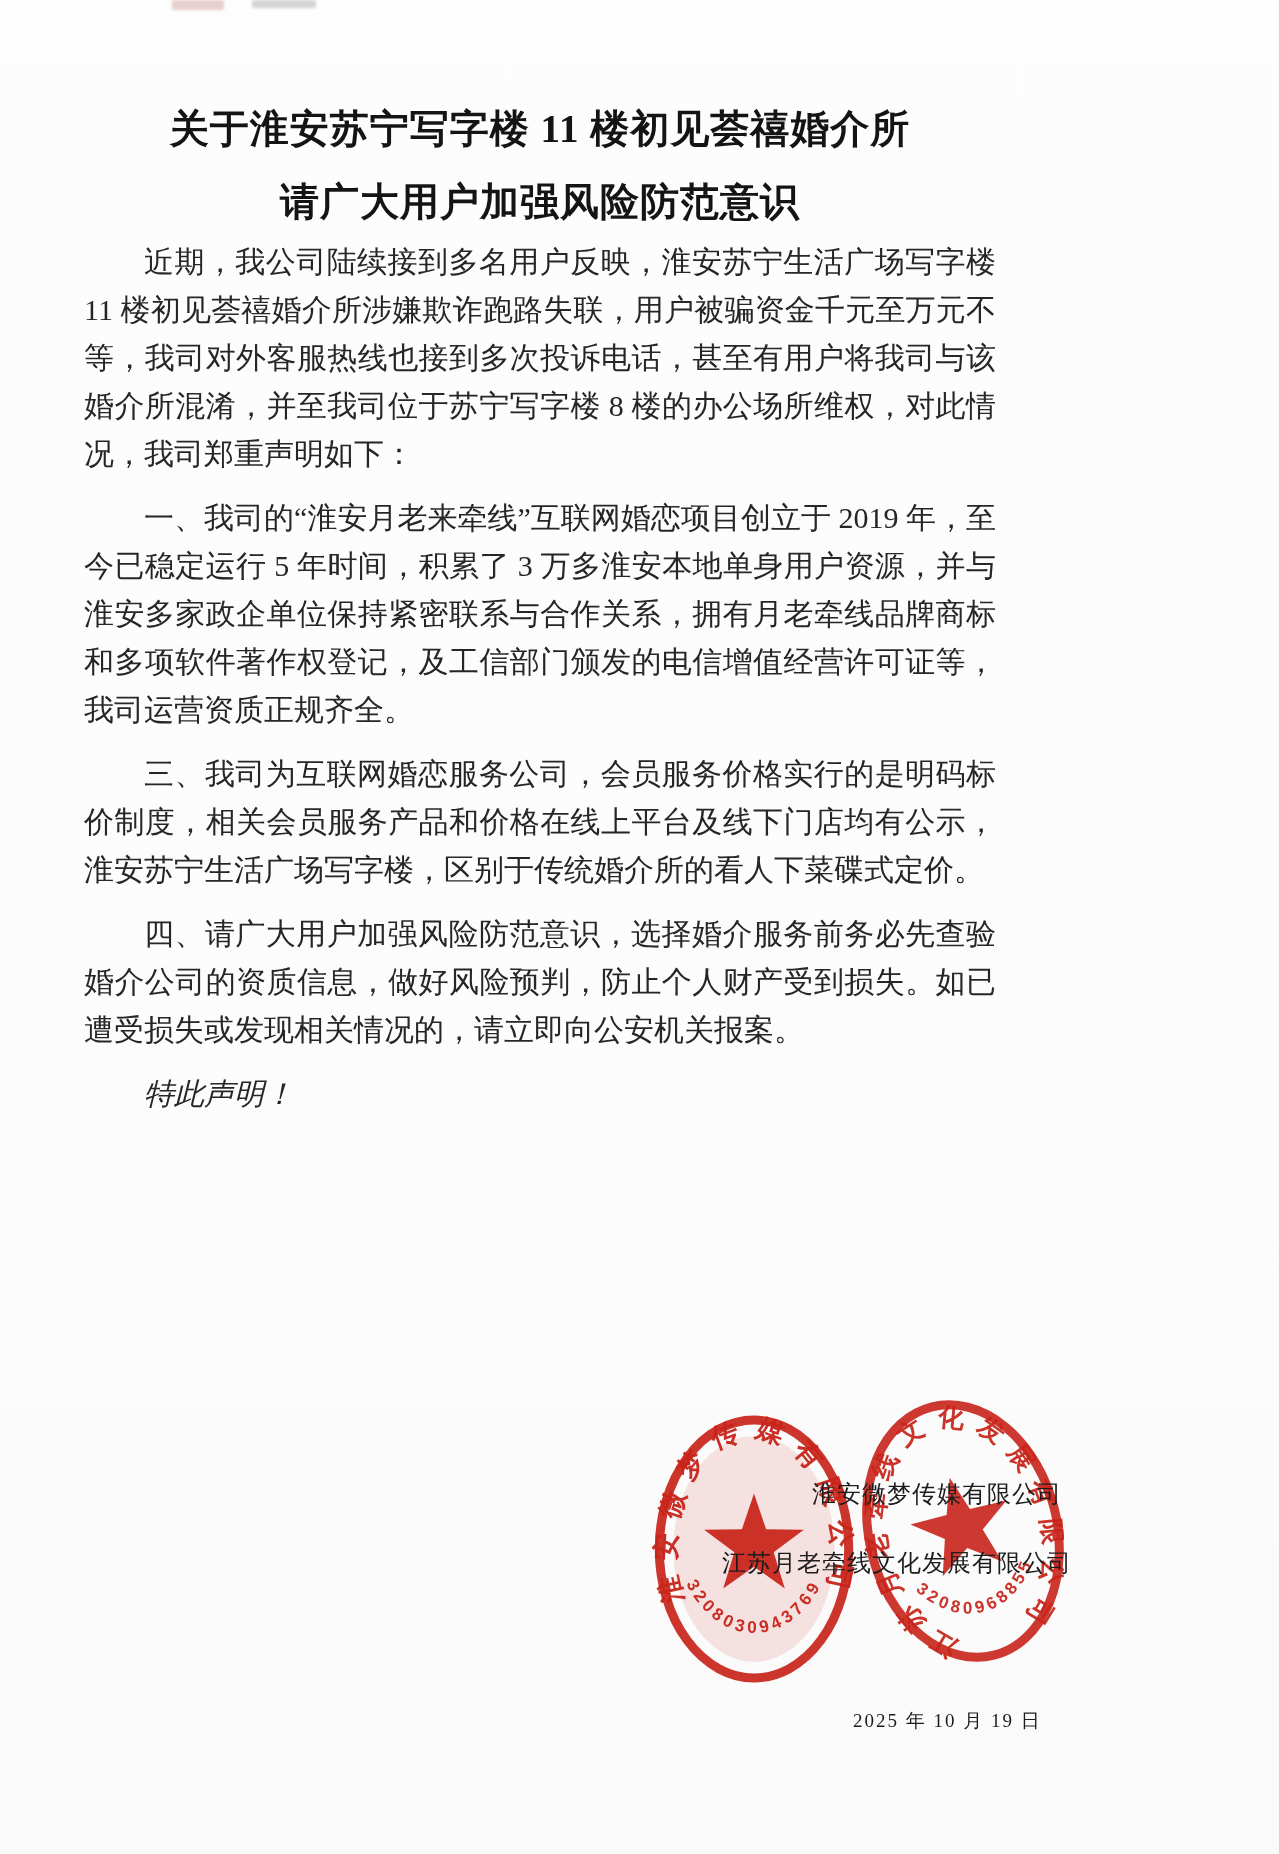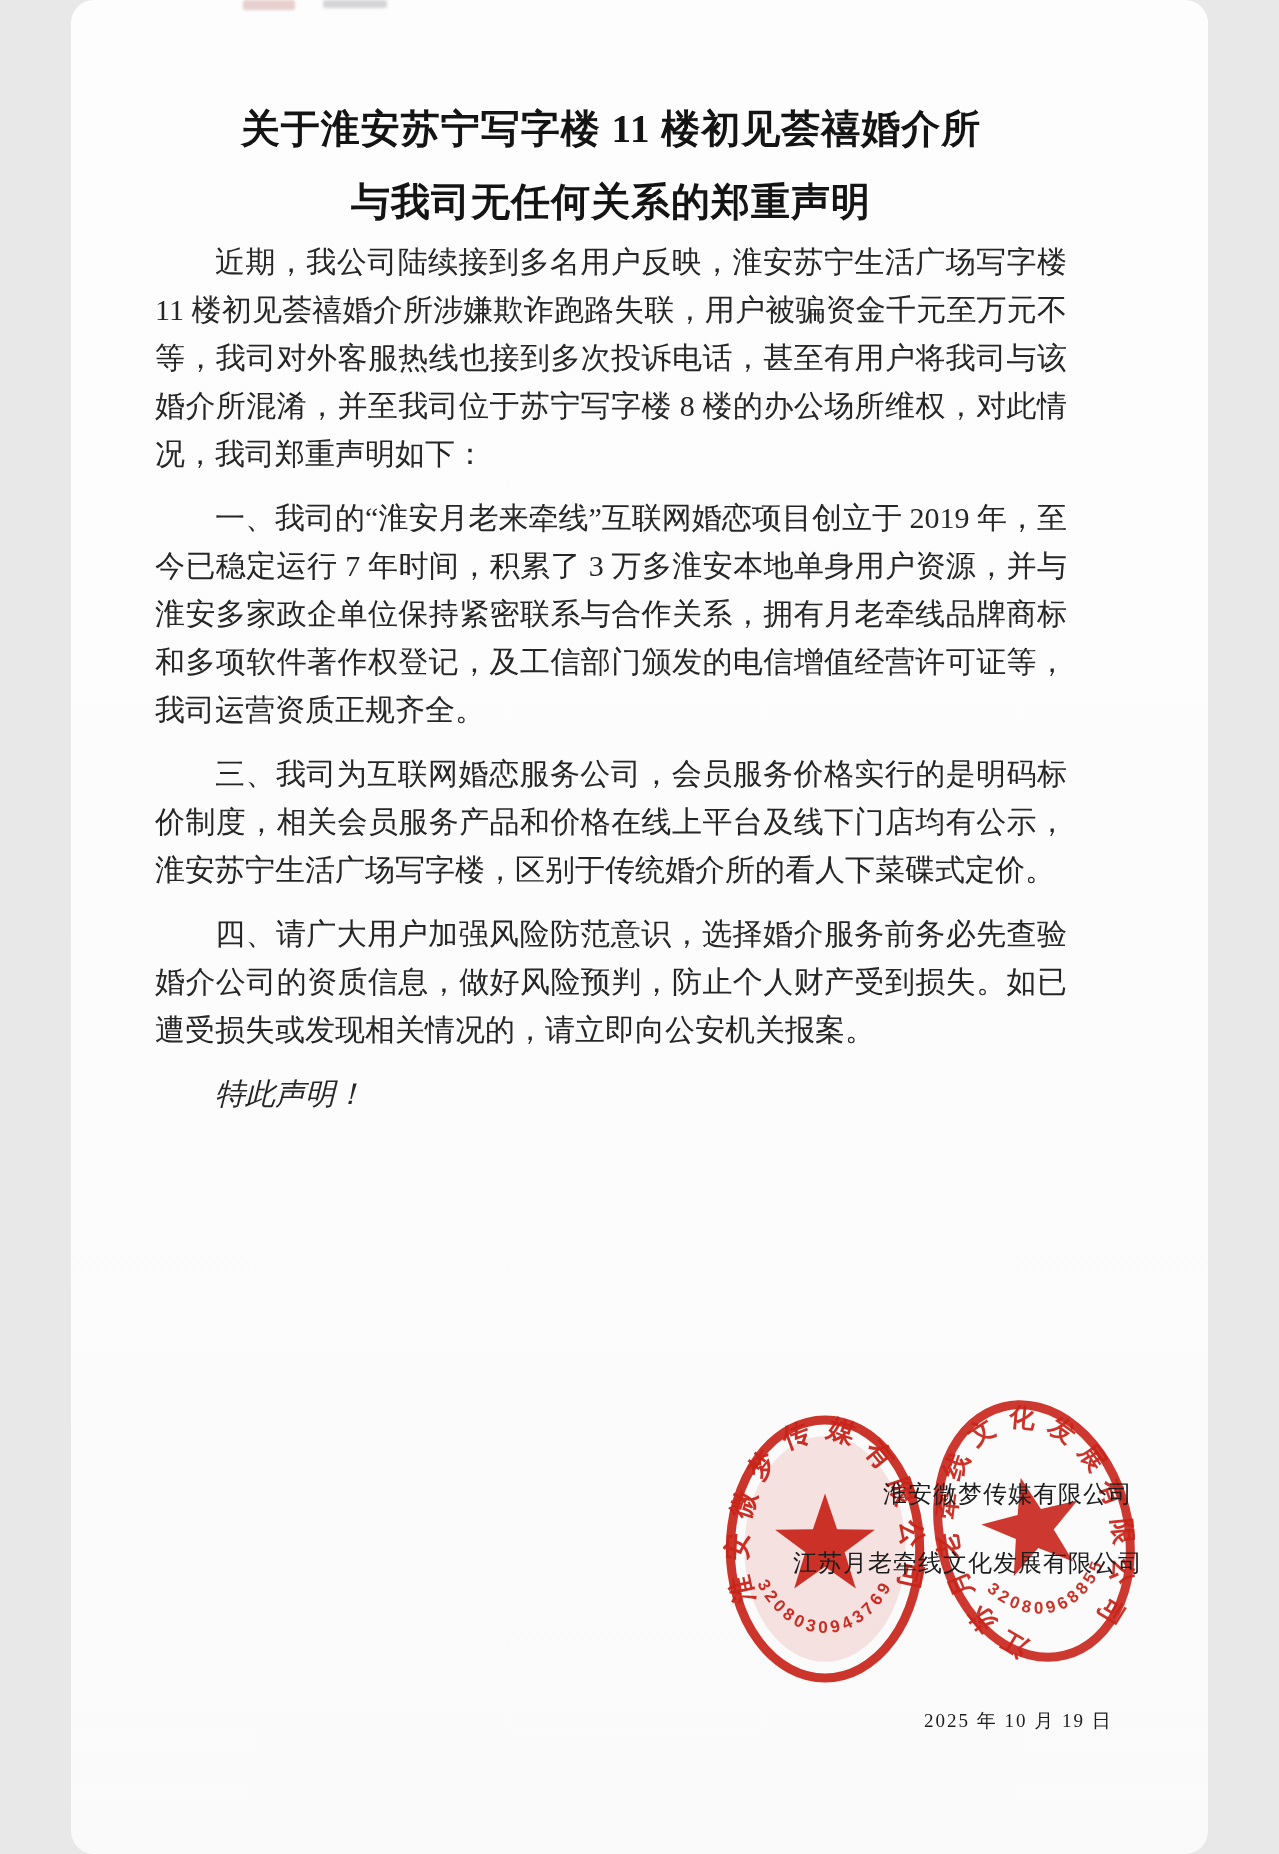--- a/index.html
+++ b/index.html
@@ -1,22 +1,21 @@
 <!DOCTYPE html>
 <html><head>
 <meta charset="utf-8">
 <style>
   html,body{margin:0;padding:0;background:#e8e8e8;}
   .page{
-    position:relative;width:1137px;height:1854px;margin:0 auto;
+    position:relative;width:1279px;height:1854px;margin:0 auto;
     background:linear-gradient(180deg,#fdfdfd 0%,#fcfcfc 60%,#fafafa 100%);
     overflow:hidden;
     font-family:"Liberation Serif","DejaVu Serif",serif;
     color:#242424;
-    border-radius:23px;
   }
   .scan-artifact{position:absolute;filter:blur(1.5px);}
   .scan-artifact.a1{left:172px;top:0;width:52px;height:10px;background:rgba(190,120,115,.35);border-radius:2px;}
   .scan-artifact.a2{left:252px;top:0;width:64px;height:8px;background:rgba(120,120,125,.30);border-radius:2px;}
   .doc-title{
     position:absolute;left:84px;top:92px;width:912px;
     text-align:center;font-weight:700;color:#141414;
     font-size:39px;line-height:73px;letter-spacing:1px;
   }
   .doc-body{
@@ -38,26 +37,26 @@
 </head>
 <body>
 
 <div class="page">
 
   <div class="scan-artifact a1"></div>
   <div class="scan-artifact a2"></div>
 
   <div class="doc-title">
     <div>关于淮安苏宁写字楼 11 楼初见荟禧婚介所</div>
-    <div>与我司无任何关系的郑重声明</div>
+    <div>请广大用户加强风险防范意识</div>
   </div>
 
   <div class="doc-body">
     <p>近期，我公司陆续接到多名用户反映，淮安苏宁生活广场写字楼 11 楼初见荟禧婚介所涉嫌欺诈跑路失联，用户被骗资金千元至万元不等，我司对外客服热线也接到多次投诉电话，甚至有用户将我司与该婚介所混淆，并至我司位于苏宁写字楼 8 楼的办公场所维权，对此情况，我司郑重声明如下：</p>
-    <p>一、我司的“淮安月老来牵线”互联网婚恋项目创立于 2019 年，至今已稳定运行 7 年时间，积累了 3 万多淮安本地单身用户资源，并与淮安多家政企单位保持紧密联系与合作关系，拥有月老牵线品牌商标和多项软件著作权登记，及工信部门颁发的电信增值经营许可证等，我司运营资质正规齐全。</p>
+    <p>一、我司的“淮安月老来牵线”互联网婚恋项目创立于 2019 年，至今已稳定运行 5 年时间，积累了 3 万多淮安本地单身用户资源，并与淮安多家政企单位保持紧密联系与合作关系，拥有月老牵线品牌商标和多项软件著作权登记，及工信部门颁发的电信增值经营许可证等，我司运营资质正规齐全。</p>
     <p>三、我司为互联网婚恋服务公司，会员服务价格实行的是明码标价制度，相关会员服务产品和价格在线上平台及线下门店均有公示，淮安苏宁生活广场写字楼，区别于传统婚介所的看人下菜碟式定价。</p>
     <p>四、请广大用户加强风险防范意识，选择婚介服务前务必先查验婚介公司的资质信息，做好风险预判，防止个人财产受到损失。如已遭受损失或发现相关情况的，请立即向公安机关报案。</p>
     <p class="closing">特此声明！</p>
   </div>
 
   <svg class="seal seal-left" viewBox="0 0 200 270">
     <defs>
       <path id="arcTopL" d="M 36 198 A 78 110 0 1 1 164 198" fill="none"></path>
       <path id="arcBotL" d="M 34 172 A 82 114 0 0 0 166 172" fill="none"></path>
     </defs>

